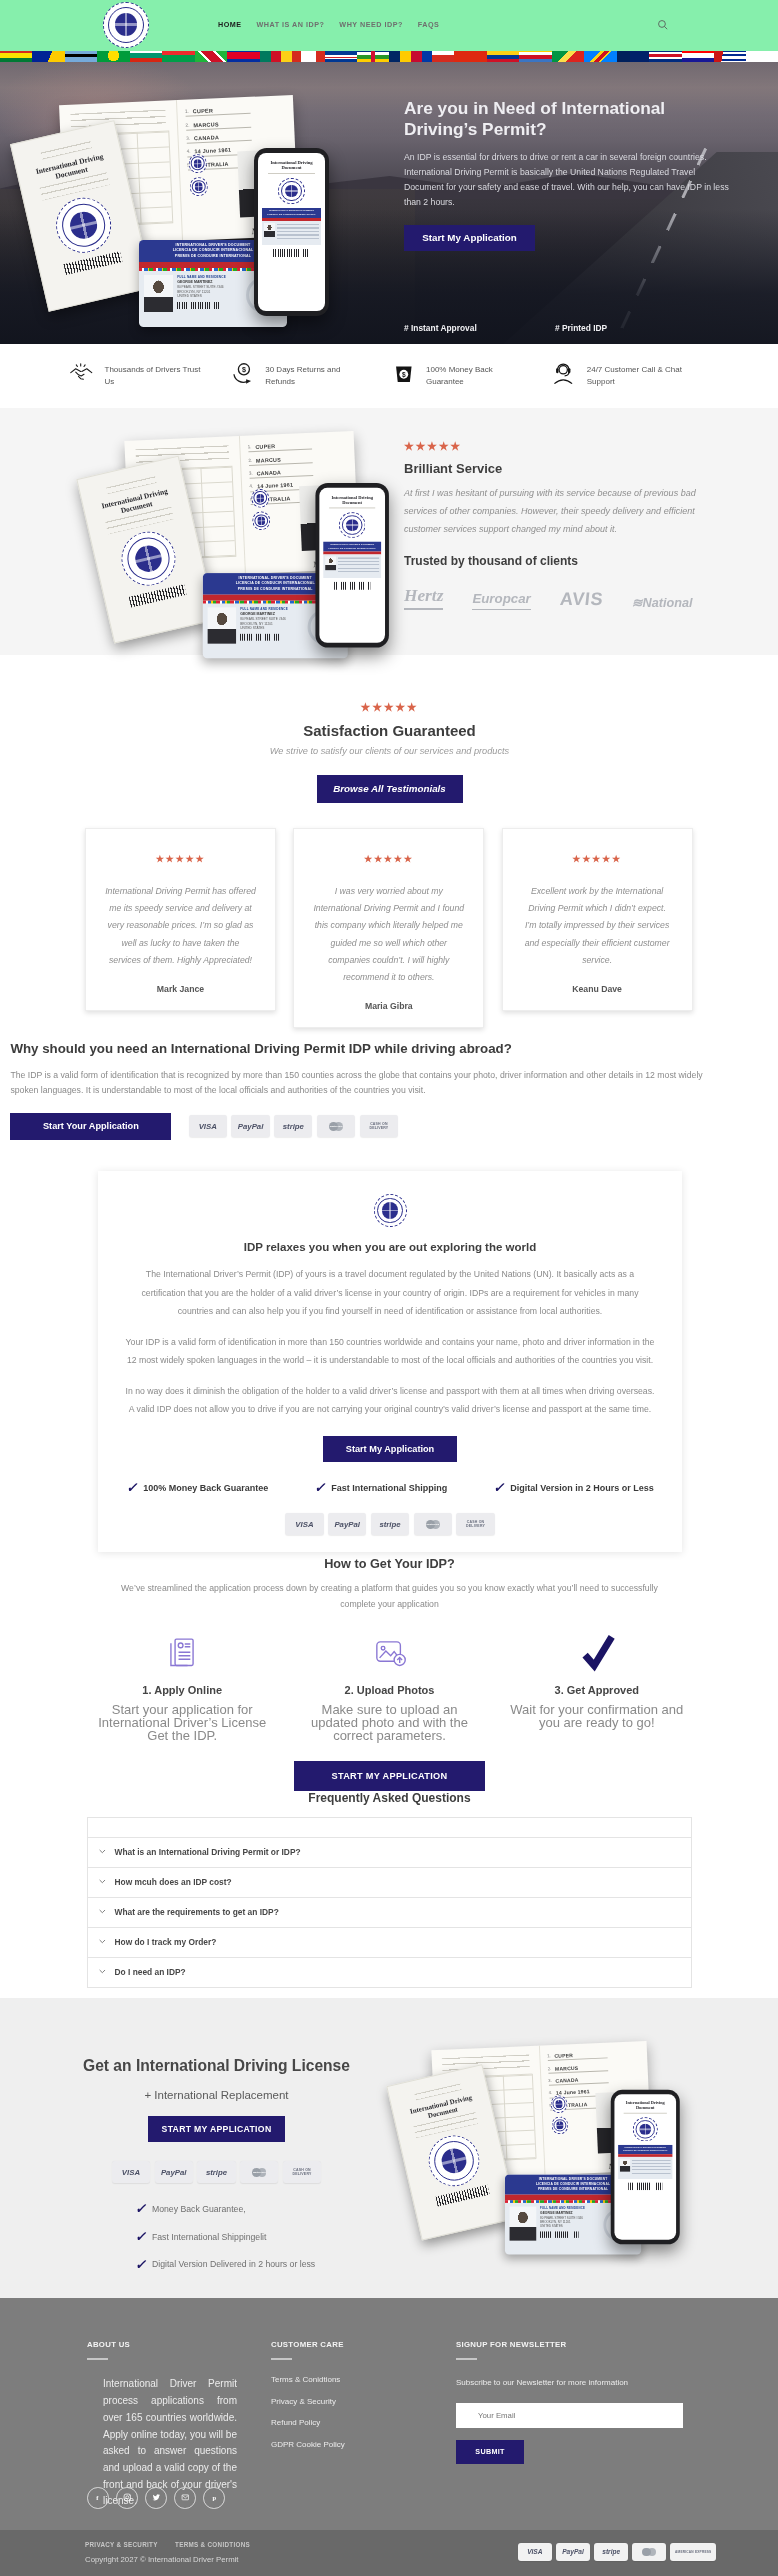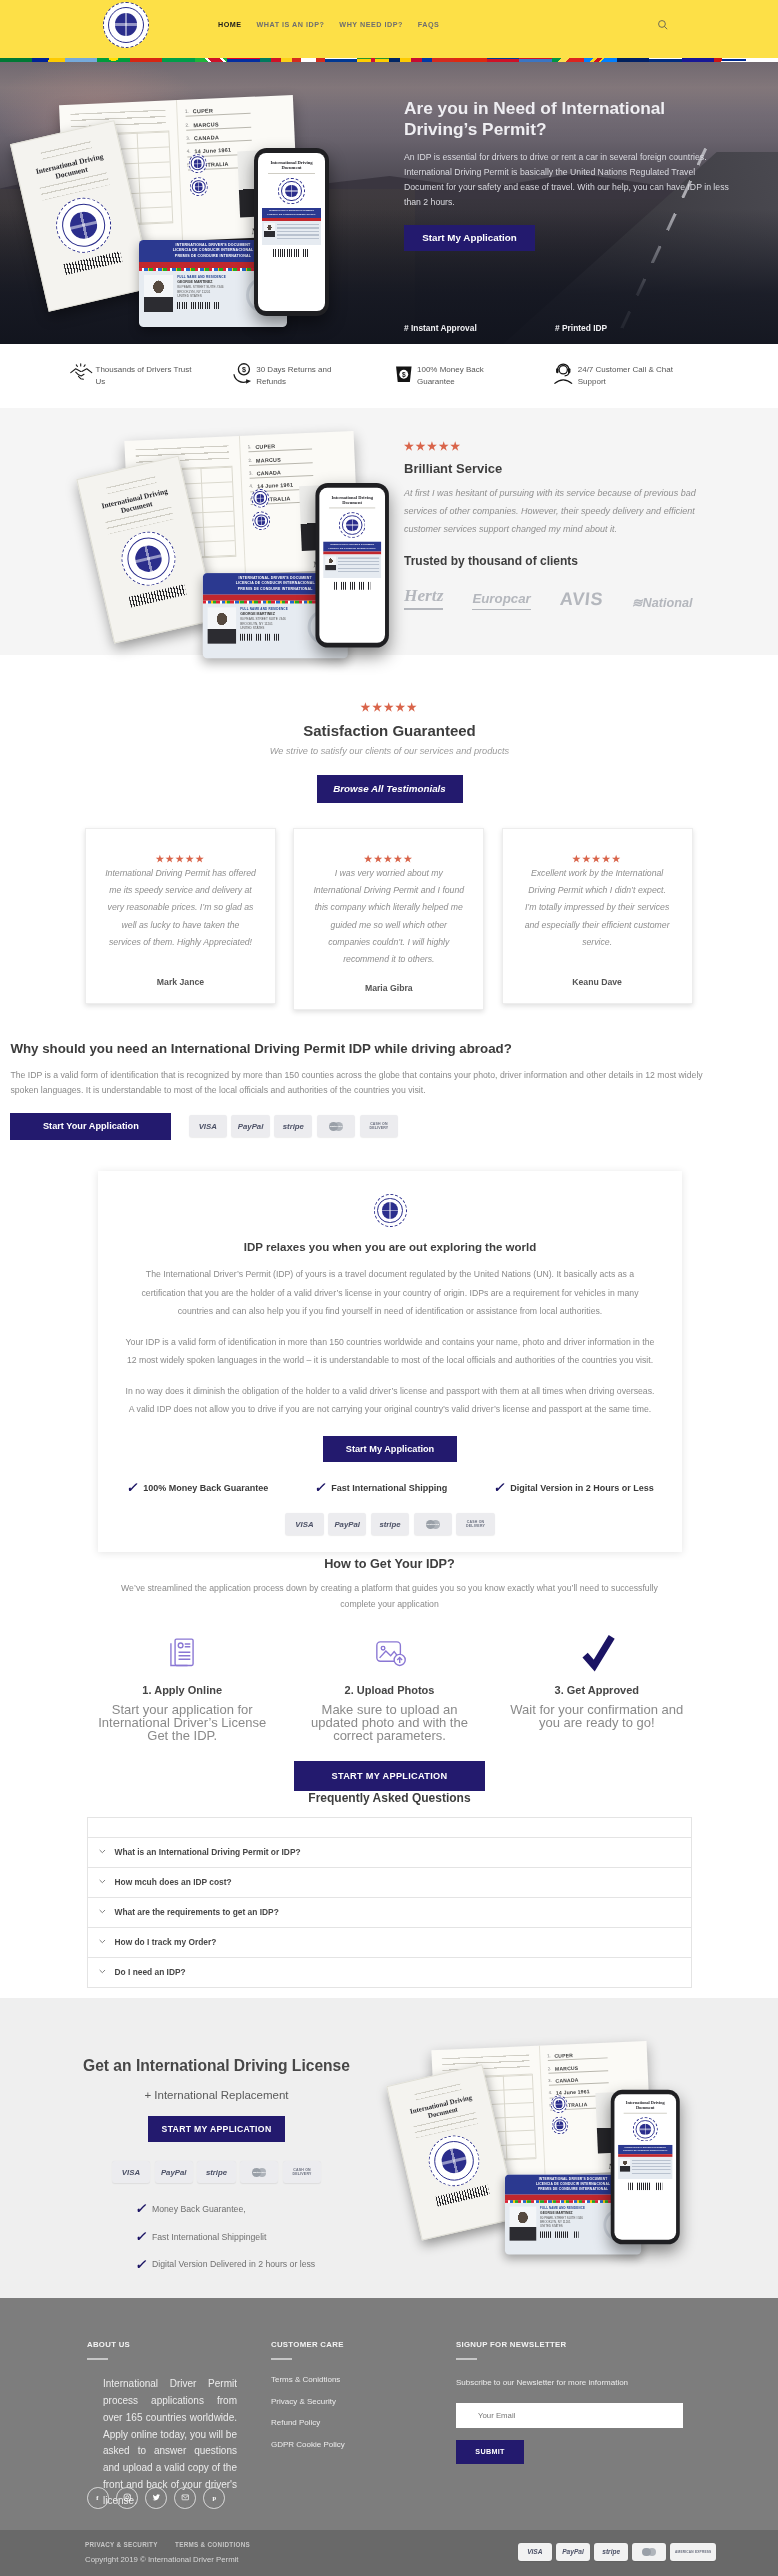--- a/index.html
+++ b/index.html
@@ -1,20 +1,20 @@
 <!DOCTYPE html>
 <html style="font-size:9.2px"><head>
 <meta charset="utf-8">
 <style>
   html,body{margin:0;padding:0}
   .page{position:relative;width:779px;height:2576px;font-family:"Liberation Sans",sans-serif;background:#fff;overflow:hidden}
   .abs{position:absolute}
   a{text-decoration:none}
   
-  .hdr{position:absolute;top:0;left:0;right:0;height:58px;background:#fde047;z-index:9}
+  .hdr{position:absolute;top:0;left:0;right:0;height:51px;background:#86efac;z-index:9}
   .nav{position:absolute;left:218px;top:0;height:49px;display:flex;align-items:center;gap:15px}
   .nav a{font-size:7.2px;letter-spacing:0.5px;color:#6e6e6e;font-weight:bold}
   .nav a.active{color:#1d1d1d}
   .search{position:absolute;right:111px;top:18.5px;cursor:pointer}
   
   .emblem{position:relative;border-radius:50%;background:#fff;border:1.7px dashed #2b2e8c;box-sizing:border-box}
   .emblem::before{content:"";position:absolute;inset:9%;border-radius:50%;border:1.2px solid #2b2e8c;background:#fff}
   .emblem::after{content:"";position:absolute;inset:24%;border-radius:50%;background-color:#2b2e8c;
     background-image:linear-gradient(0deg,transparent 45%,rgba(255,255,255,.5) 45% 55%,transparent 55%),
     linear-gradient(90deg,transparent 45%,rgba(255,255,255,.5) 45% 55%,transparent 55%)}
@@ -37,21 +37,21 @@
   .h-shade{position:absolute;inset:0;background:linear-gradient(180deg,rgba(0,0,0,.18) 0%,transparent 28%,transparent 52%,rgba(19,22,33,.82) 82%,rgba(16,19,29,.9) 100%)}
   .hero-txt{position:absolute;left:404px;top:36px;width:326px;z-index:3}
   .hero-txt h1{margin:0;font-size:17.3px;line-height:21.3px;font-weight:600;color:#efeef2}
   .hero-txt p{margin:9.8px 0 0;font-size:8.7px;line-height:15px;color:#dbdbe1}
   .btn{background:#231a6e;color:#fff;display:flex;align-items:center;justify-content:center;font-weight:bold;cursor:pointer;border:none}
   .hero-btn{width:131px;height:26px;font-size:9.8px;margin-top:14.4px}
   .tags{position:absolute;left:404px;top:261px;z-index:3;display:grid;grid-template-columns:151px 173px;row-gap:21px;
     font-weight:bold;font-size:8.4px;color:#f1f1f4}
   
   .feat{position:absolute;top:344px;left:0;right:0;height:63px;background:#fff;display:flex;align-items:center;padding:0 68px;box-sizing:border-box}
-  .feat-item{flex:1;display:flex;align-items:center;gap:1px}
+  .feat-item{flex:1;display:flex;align-items:center;gap:10px}
   .feat-item .tx{font-size:8px;line-height:12px;color:#565656;max-width:101px}
   
   .sec-review{position:absolute;top:408px;left:0;right:0;height:247px;background:#f5f5f5}
   .stars{color:#d9644a;font-size:11px;letter-spacing:1.7px;font-weight:bold}
   .rev{position:absolute;left:404px;top:32px;width:314px}
   .rev h3{font-size:13px;color:#3e3e3e;margin:7.5px 0 0;font-weight:bold}
   .rev .rv-p{font-style:italic;color:#8f8f8f;font-size:9px;line-height:18px;margin:8.7px 0 0}
   .rev h4{font-size:12px;color:#3e3e3e;margin:15.6px 0 0}
   .brands{display:flex;align-items:flex-end;gap:29px;margin-top:18.5px;color:#b4b7bd}
   .b-hertz{font-family:"Liberation Serif",serif;font-weight:bold;font-style:italic;font-size:17.3px;border-bottom:2.9px solid #b4b7bd;padding-bottom:2px}
@@ -63,21 +63,21 @@
   .sec-sat .stars{display:block;margin-top:46px}
   .sec-sat h2{font-size:15px;color:#3d3d3d;margin:7.5px 0 0}
   .sec-sat .sub{font-style:italic;font-size:9.2px;line-height:15.6px;color:#9a9a9a;margin:5.8px auto 0;width:242px}
   .sat-btn{width:146px;height:28px;margin:15px auto 0;font-style:italic;font-size:9.8px}
   
   .sec-test{position:absolute;top:819px;left:0;right:0;height:213px;background:#fff}
   .cards{position:absolute;left:85px;top:8.7px;display:flex;gap:17.3px;align-items:flex-start}
   .card{width:191px;min-height:176px;background:#fff;border:0.6px solid #ededed;box-shadow:0 1.7px 5.2px rgba(0,0,0,.13);
     padding:24px 19px 16px;box-sizing:border-box;text-align:center;display:flex;flex-direction:column}
   .card .stars{font-size:9.2px}
-  .card p{font-style:italic;color:#8f8f8f;font-size:8.7px;line-height:17.3px;margin:1px 0 0}
+  .card p{font-style:italic;color:#8f8f8f;font-size:8.7px;line-height:17.3px;margin:19px 0 0}
   .card .name{margin-top:auto;padding-top:15px;font-weight:bold;color:#555;font-size:8.7px}
   
   .sec-why{position:absolute;left:10.4px;right:10.4px;top:1041px}
   .sec-why h2{font-size:13.3px;color:#3c3c3c;margin:0;font-weight:bold}
   .sec-why .why-p{font-size:8.7px;line-height:15.6px;color:#8a8a8a;margin:11.5px 0 0;max-width:718px}
   .why-row{display:flex;align-items:center;gap:17.3px;margin-top:14.4px}
   .why-btn{width:161px;height:26.5px;font-size:9.2px}
   .pays{display:flex;gap:4.6px;align-items:center}
   .pay{background:#ececef;border-radius:2.9px;min-width:29px;height:22px;padding:0 4.6px;display:flex;flex-direction:column;align-items:center;justify-content:center;
     color:#4c5166;font-weight:bold;font-style:italic;font-size:7.8px;box-shadow:0 0.6px 1.2px rgba(0,0,0,.08)}
@@ -846,21 +846,21 @@
           </svg>
       </span>
     </div>
   </div>
 
   <div class="bbar">
     <div class="b-links">
       <a href="#">PRIVACY &amp; SECURITY</a>
       <a href="#">TERMS &amp; CONIDTIONS</a>
     </div>
-    <div class="b-copy">Copyright 2019 © International Driver Permit</div>
+    <div class="b-copy">Copyright 2027 © International Driver Permit</div>
     <div class="b-pays">
       <span class="pay">VISA</span>
       <span class="pay">PayPal</span>
       <span class="pay st">stripe</span>
       <span class="pay mc">
           <i></i>
           <i></i>
         </span>
       <span class="pay">
           <span class="amex">AMERICAN EXPRESS</span>

